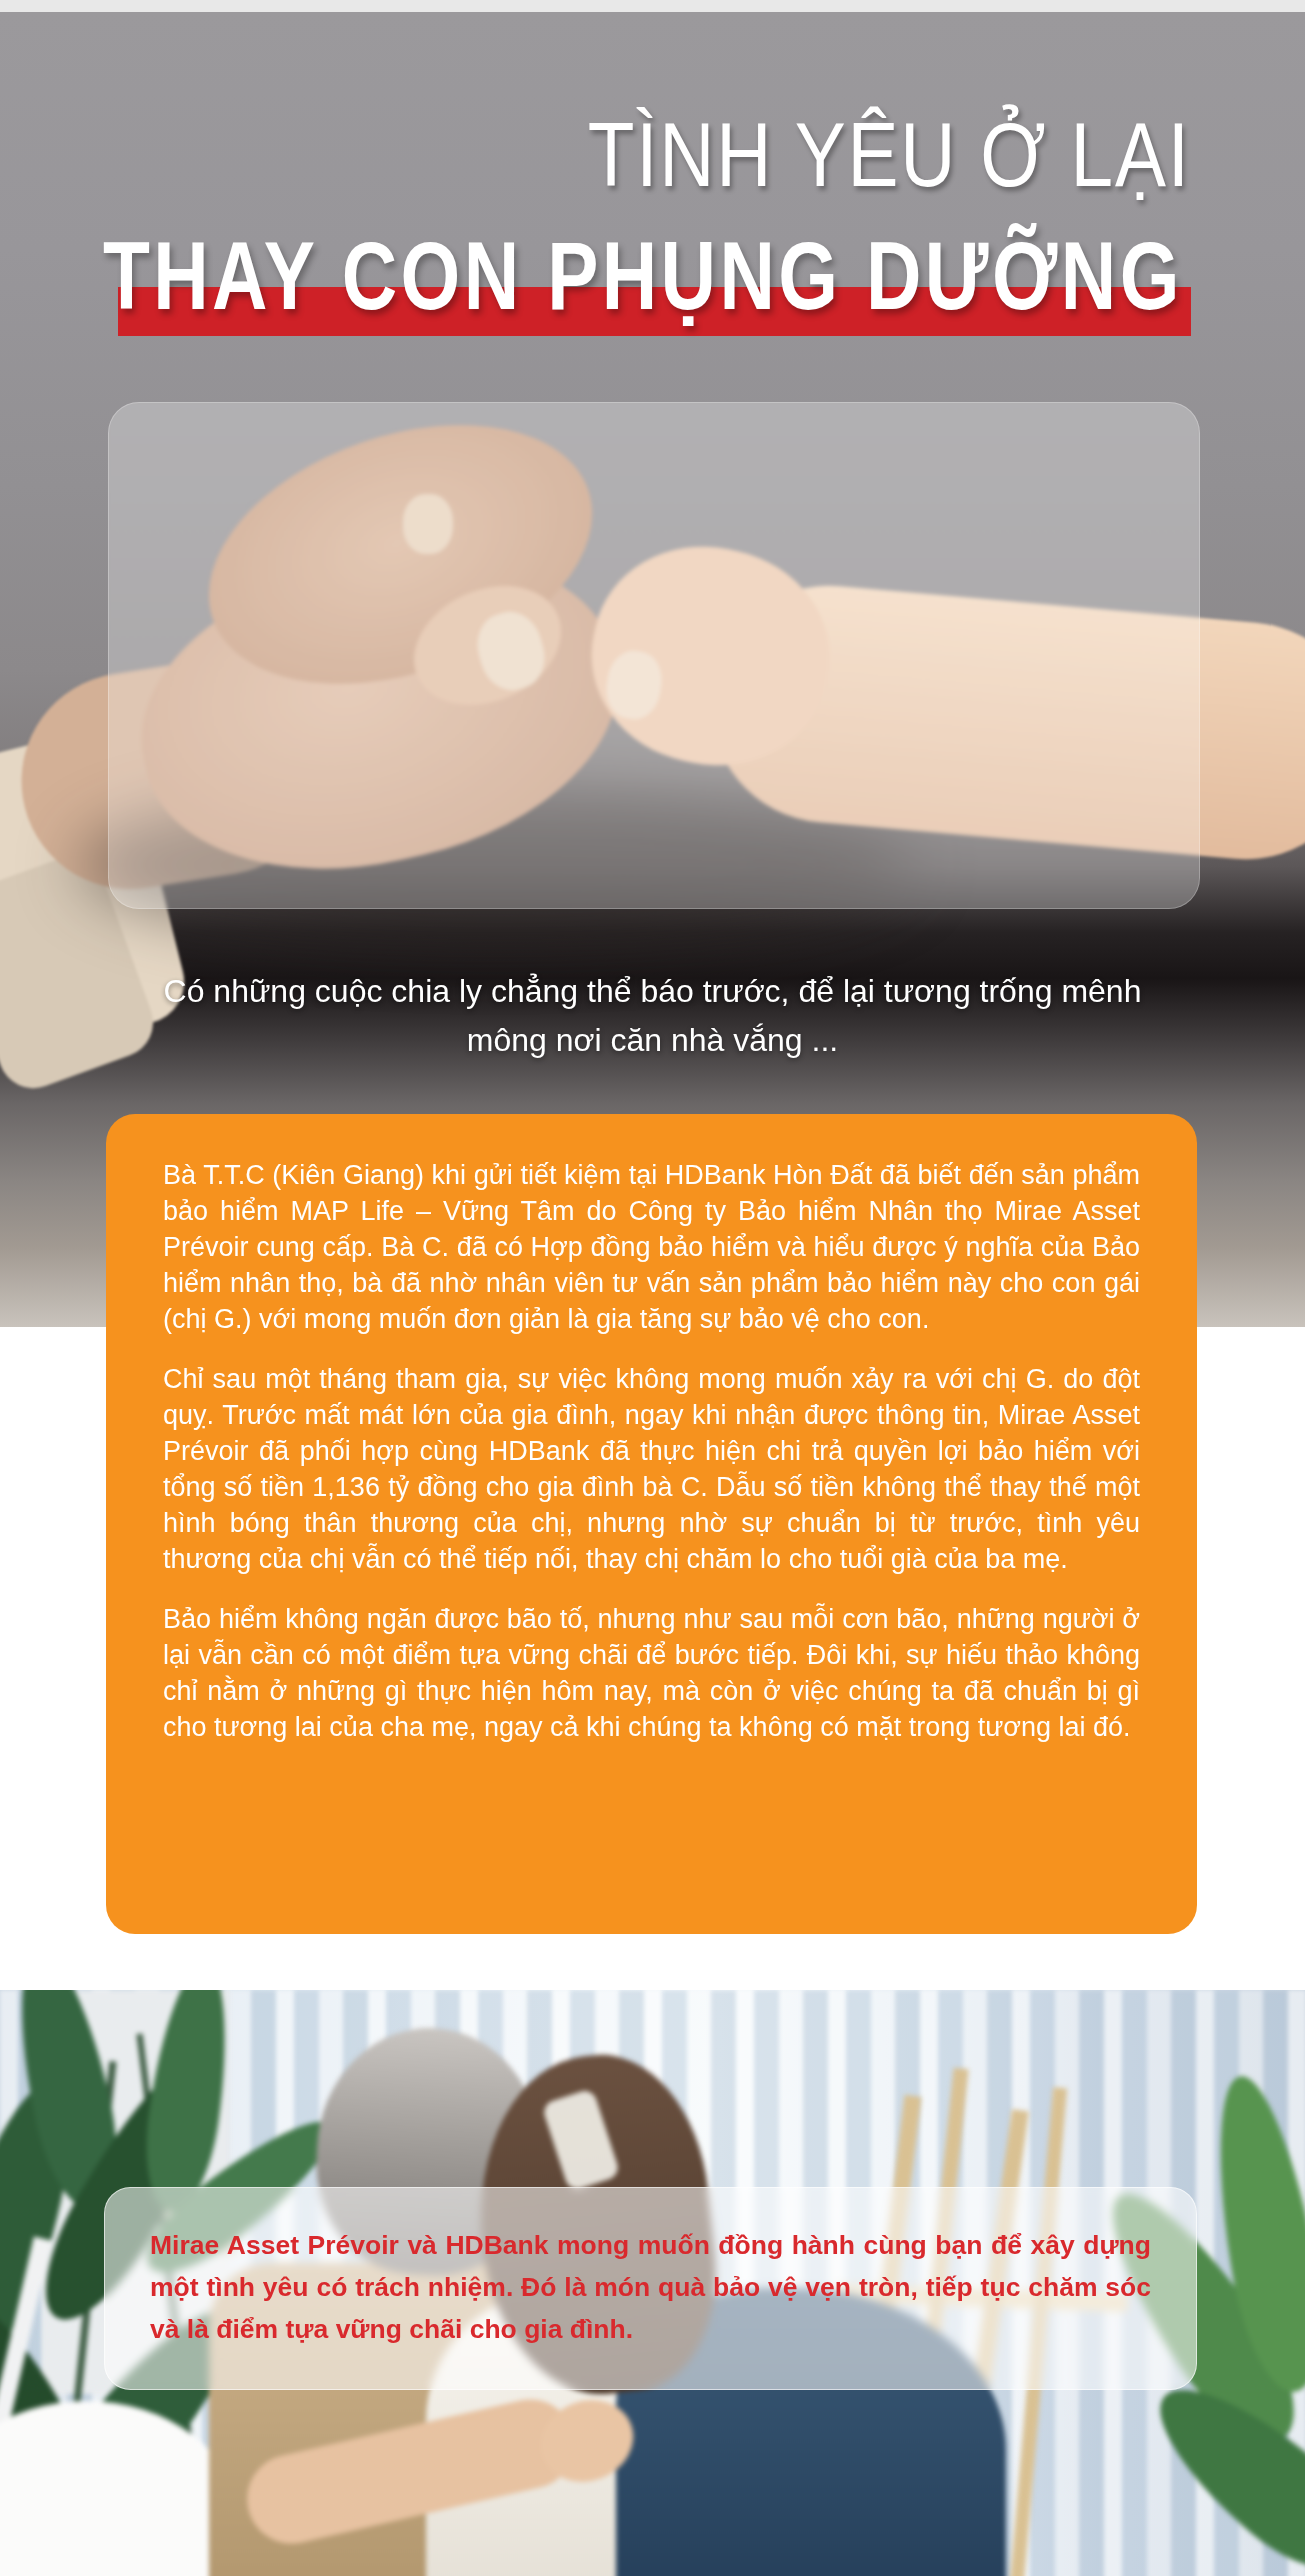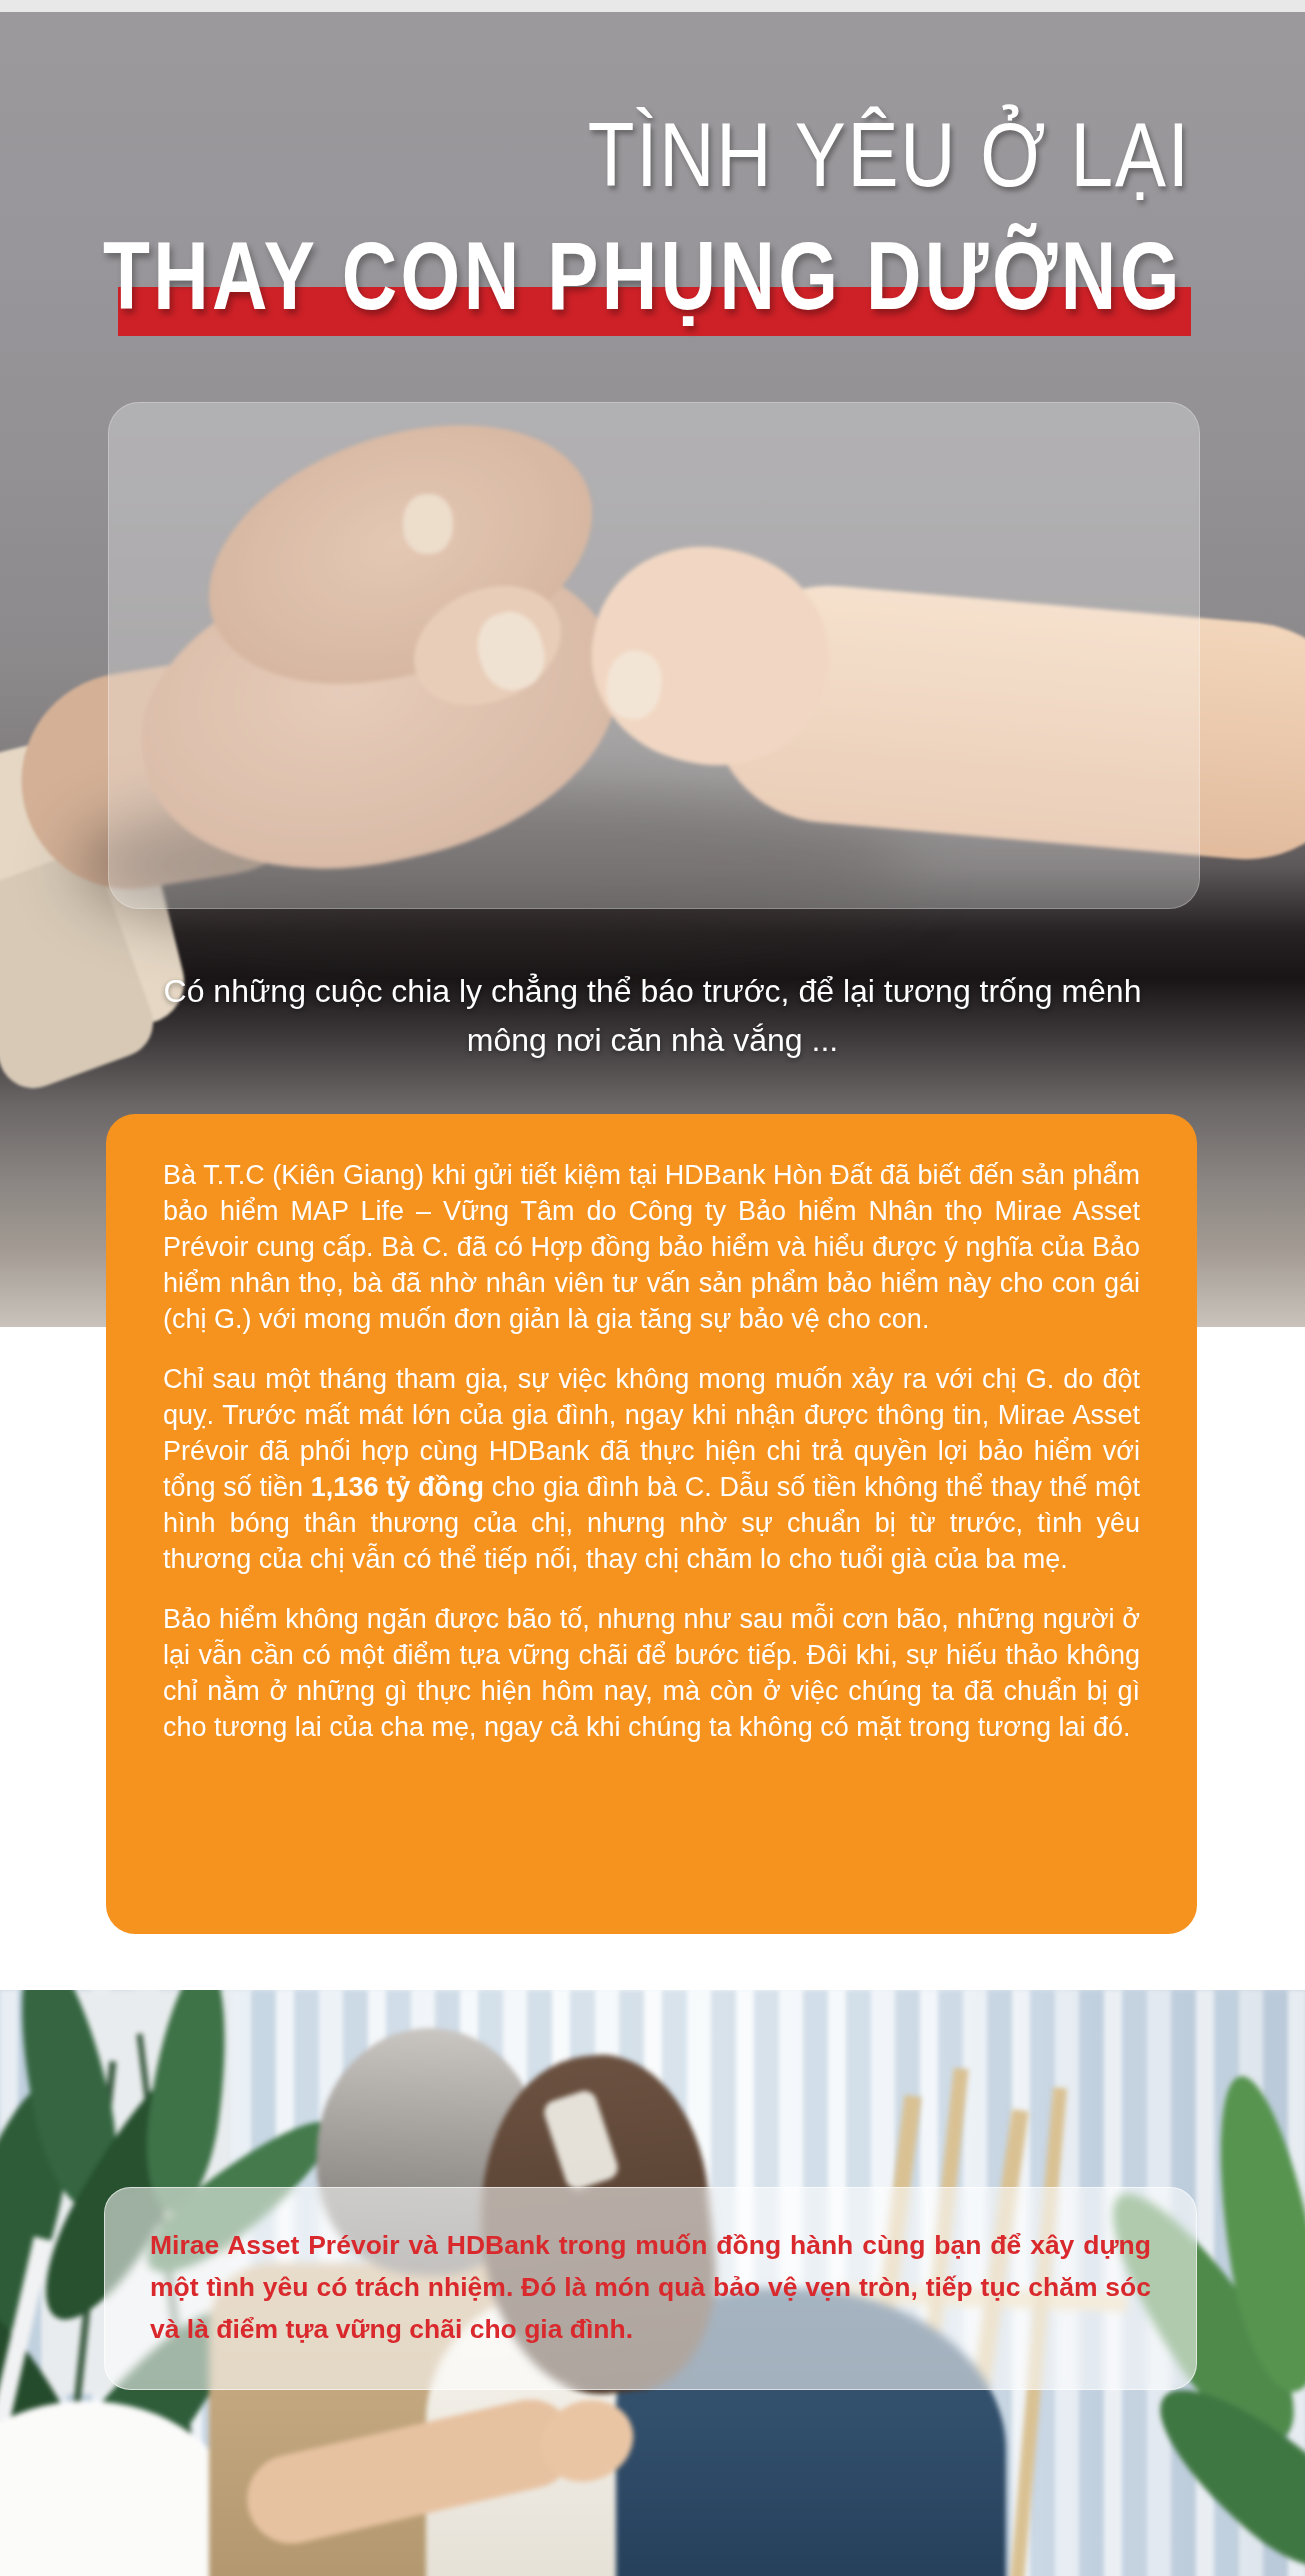--- a/index.html
+++ b/index.html
@@ -62,21 +62,21 @@
   }
 
   
   .story-panel{
     position:absolute;left:106px;top:1102px;width:1091px;height:820px;
     box-sizing:border-box;padding:43px 57px 0 57px;
     background:#F6921E;border-radius:29px;color:#ffffff;
     font-size:27px;line-height:36px;text-align:justify;
   }
   .story-panel p{margin:0 0 24px 0;}
-  .story-panel b{font-weight:700;}
+  .story-panel b{font-weight:400;}
 
   
   .family-photo{
     position:absolute;left:0;top:1978px;width:1306px;height:593px;overflow:hidden;
     background:linear-gradient(90deg,#ccd8e4 0%,#dde7f0 18%,#eef4f8 40%,#f4f8fb 55%,#e4ecf3 72%,#d4dee9 85%,#cad5e1 100%);
   }
   .curtains{left:0;top:0;width:1306px;height:593px;
     background:repeating-linear-gradient(90deg,
       rgba(255,255,255,.55) 0 18px, rgba(173,195,214,.38) 18px 43px,
       rgba(255,255,255,.38) 43px 67px, rgba(150,175,198,.30) 67px 92px);
@@ -198,18 +198,18 @@
       <div class="sh white-drape"></div>
       <div class="sh navy-top"></div>
       <div class="sh daughter-hair"></div>
       <div class="sh hair-clip"></div>
       <div class="sh hug-arm"></div>
       <div class="sh hug-hand"></div>
     </div>
   </div>
 
   <div class="closing-panel">
-    <p class="closing-text">Mirae Asset Prévoir và HDBank trong muốn đồng hành cùng bạn để xây dựng một tình yêu có trách nhiệm. Đó là món quà bảo vệ vẹn tròn, tiếp tục chăm sóc và là điểm tựa vững chãi cho gia đình.</p>
+    <p class="closing-text">Mirae Asset Prévoir và HDBank mong muốn đồng hành cùng bạn để xây dựng một tình yêu có trách nhiệm. Đó là món quà bảo vệ vẹn tròn, tiếp tục chăm sóc và là điểm tựa vững chãi cho gia đình.</p>
   </div>
 
   <div class="footer-strip"></div>
 </div>
 
 
 </body></html>

